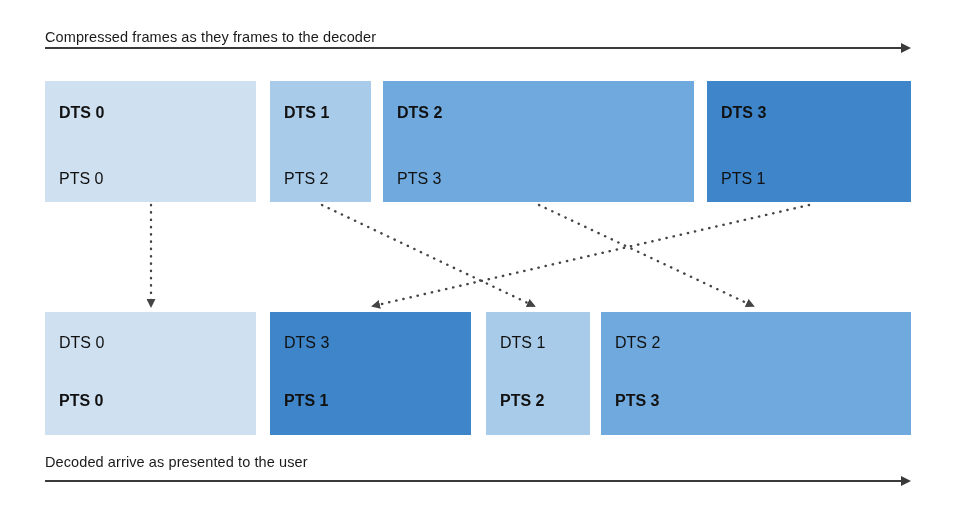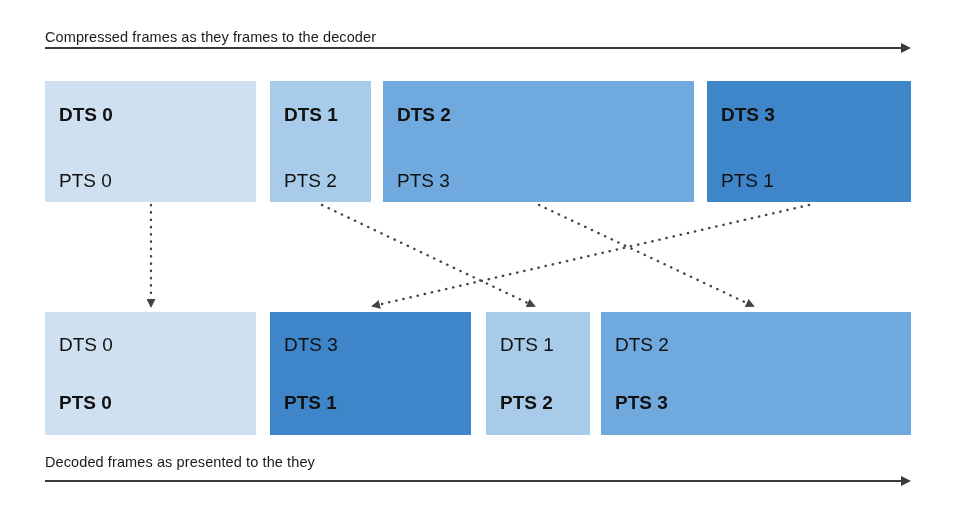--- a/index.html
+++ b/index.html
@@ -38,21 +38,21 @@
   #axis-top{left:45px;top:43px;width:866px;}
   #axis-bottom{left:45px;top:476px;width:866px;}
 
   .frame{
     position:absolute;
     box-sizing:border-box;
   }
   .frame .lbl{
     position:absolute;
     left:14px;
-    font-size:19px;
+    font-size:16px;
     color:#111111;
     white-space:nowrap;
   }
   .frame .lbl.bold{font-weight:bold;}
   .row-top .lbl.dts{top:23px;}
   .row-top .lbl.pts{top:89px;}
   .row-bot .lbl.dts{top:22px;}
   .row-bot .lbl.pts{top:80px;}
 
   svg#connectors{
@@ -118,20 +118,20 @@
   <div class="frame row-bot" style="left:486px;top:312px;width:104px;height:123px;background:#a8cbe9;">
     <span class="lbl dts">DTS 1</span>
     <span class="lbl pts bold">PTS 2</span>
   </div>
 
   <div class="frame row-bot" style="left:601px;top:312px;width:310px;height:123px;background:#6fa9de;">
     <span class="lbl dts">DTS 2</span>
     <span class="lbl pts bold">PTS 3</span>
   </div>
 
-  <div class="caption" id="caption-bottom">Decoded frames as presented to the they</div>
+  <div class="caption" id="caption-bottom">Decoded arrive as presented to the user</div>
 
   <div class="axis" id="axis-bottom">
     <div class="line"></div>
     <div class="head"></div>
   </div>
 
 </div>
 
 </body></html>

